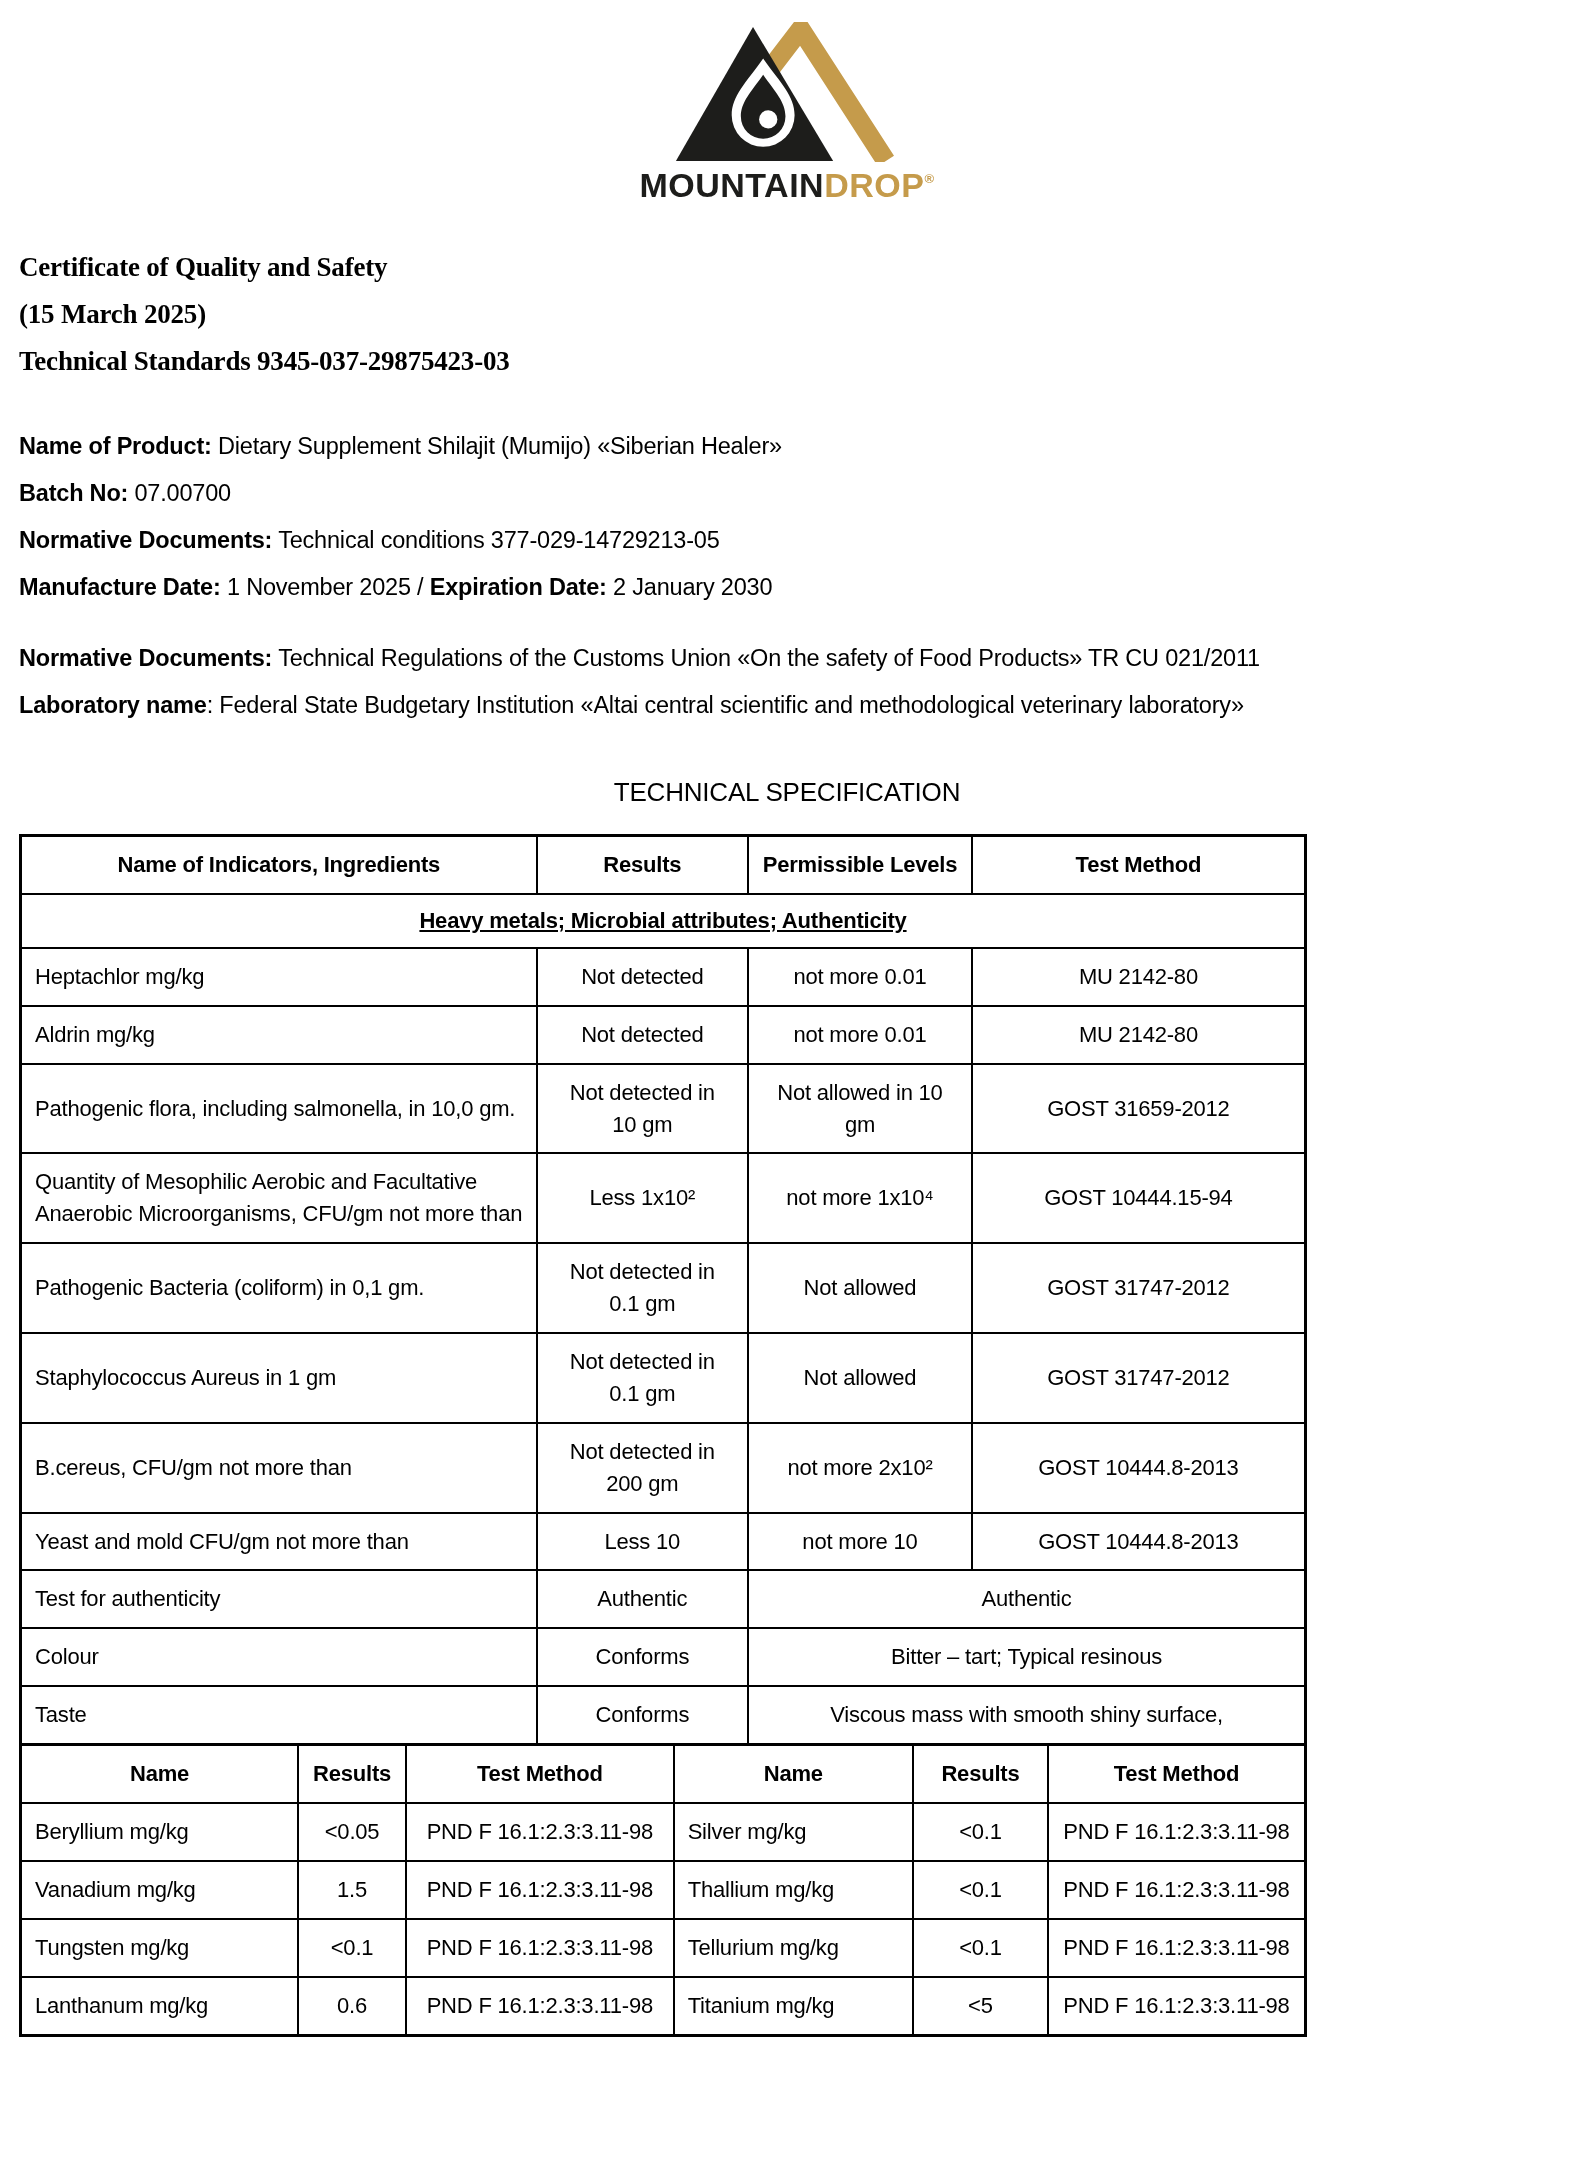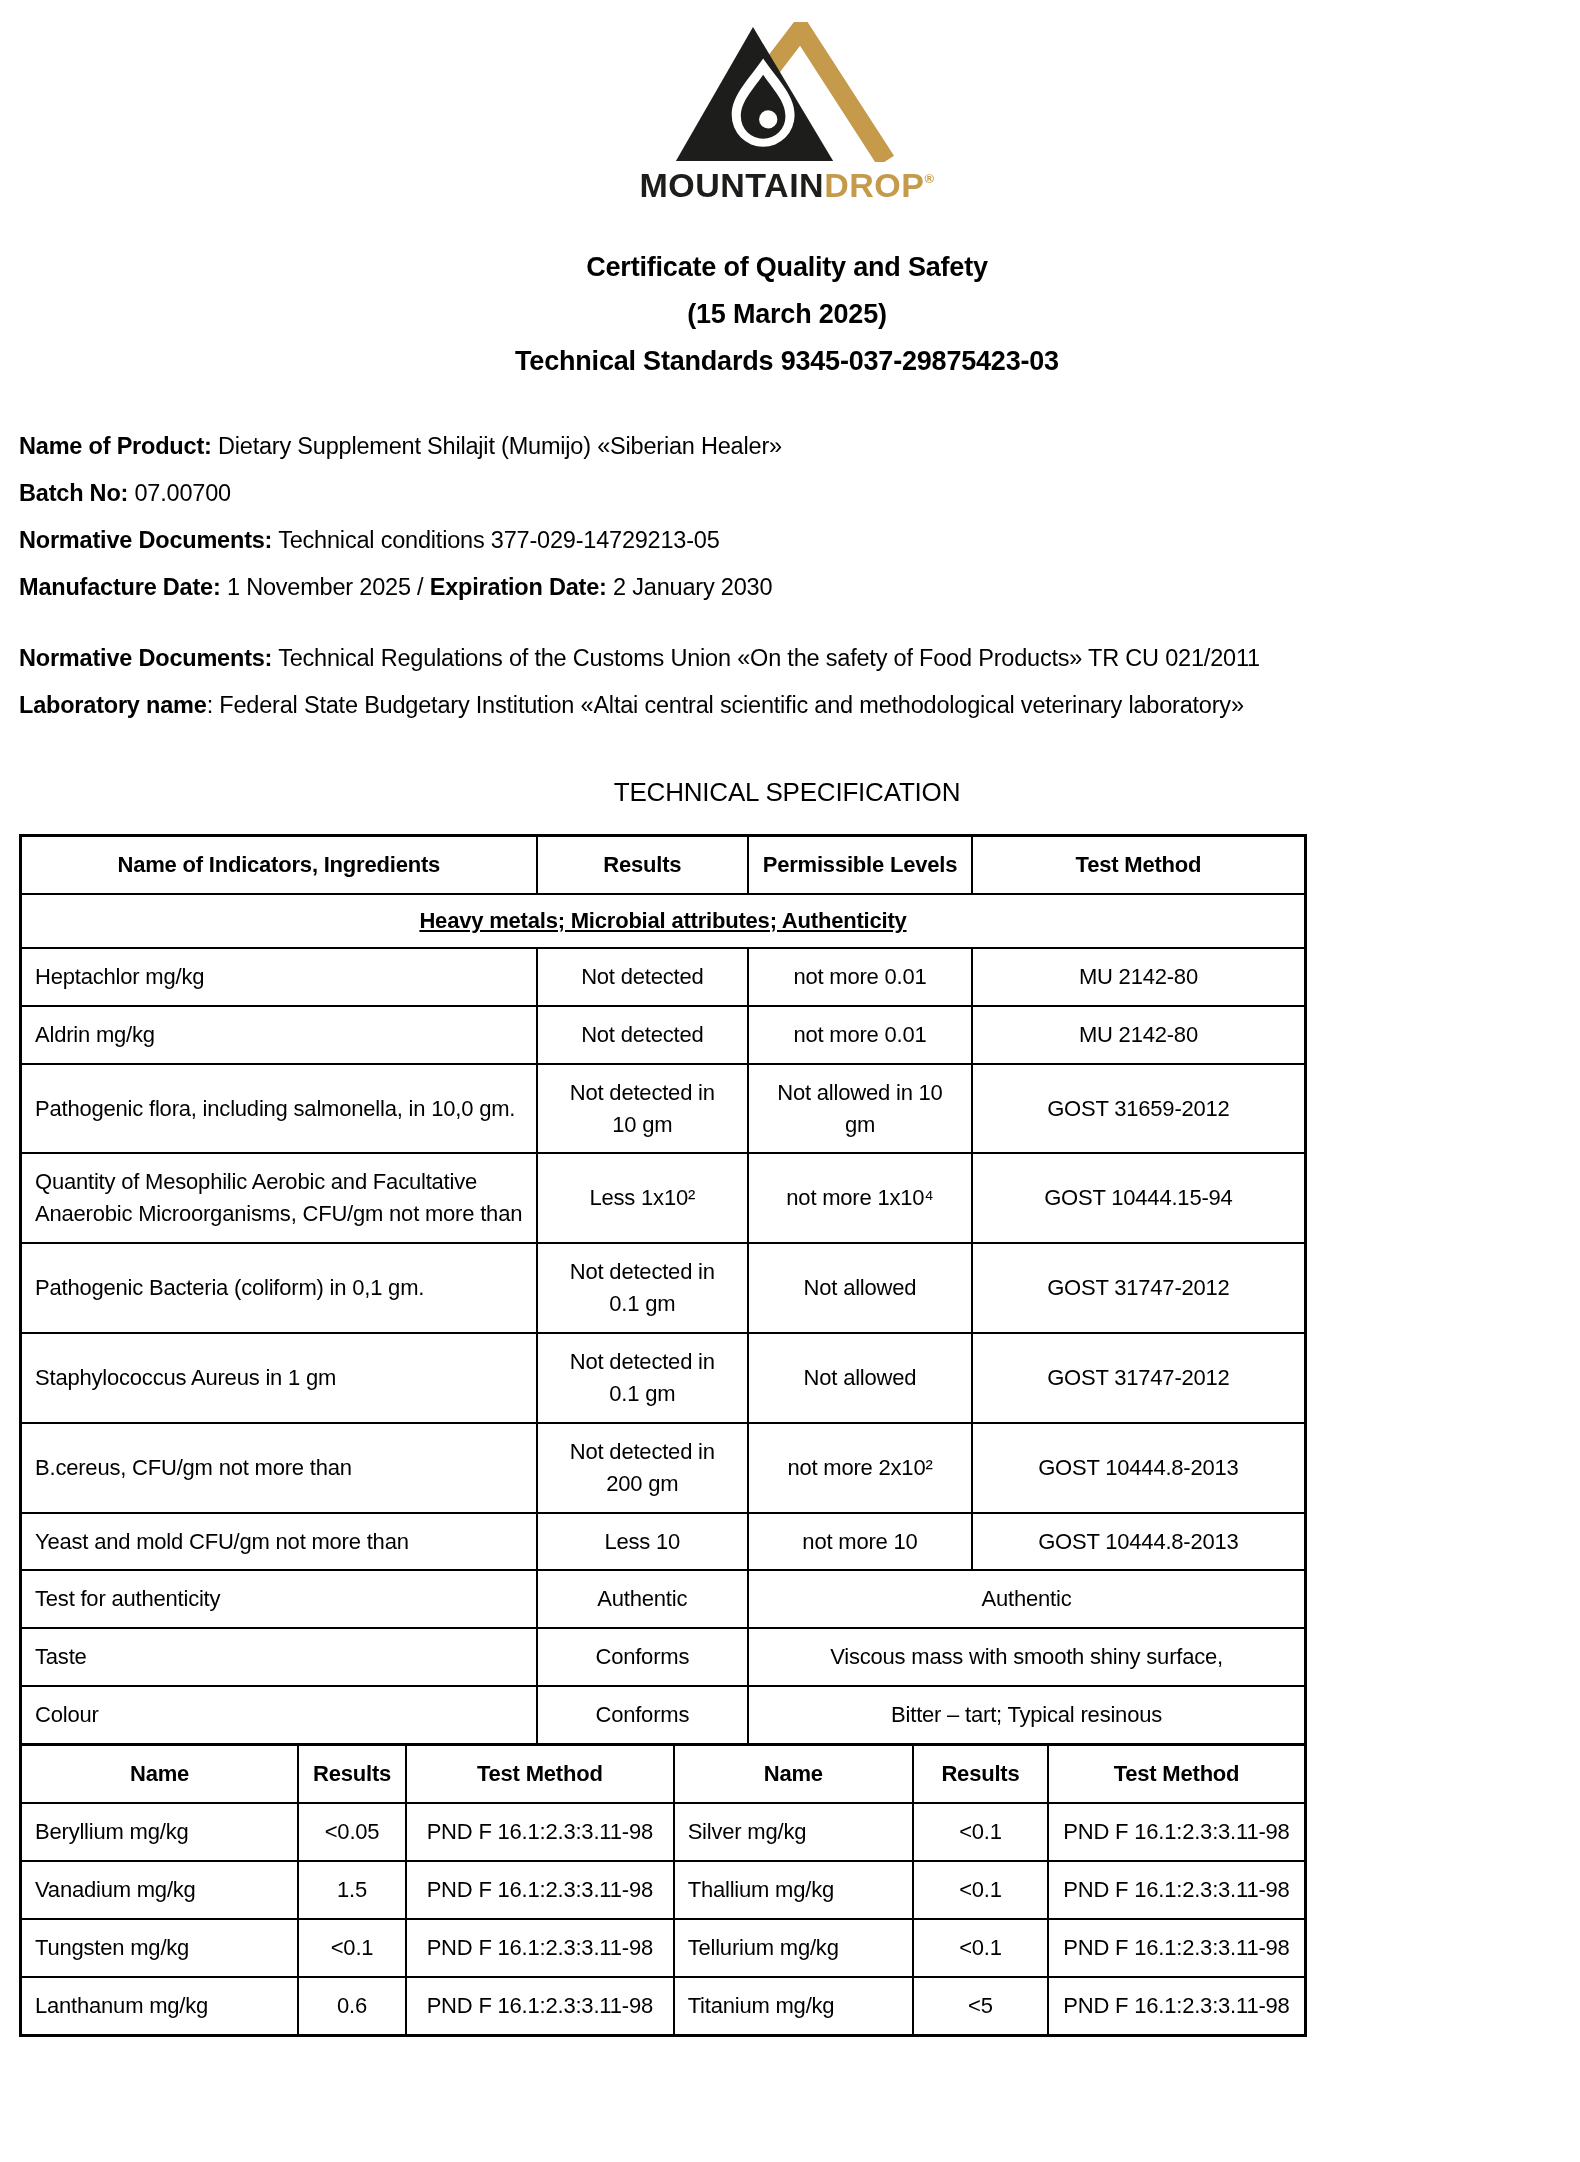--- a/index.html
+++ b/index.html
@@ -11,21 +11,21 @@
     overflow:hidden;
     margin-top:8px;
   }
   
   .logo-block { text-align:center; }
   .logo-block svg { display:block; margin:0 auto; }
   .brand-line { margin-top:6px; font-size:34px; font-weight:800; letter-spacing:0.5px; color:#1d1d1b; line-height:1; }
   .brand-gold { color:#c59b4b; font-weight:700; }
   .brand-reg { font-size:13px; color:#c59b4b; vertical-align:14px; font-weight:700; }
   
-  .titles { text-align:center; margin-top:52px; }
+  .titles { text-align:left; margin-top:52px;font-family:Liberation Serif, serif; }
   .titles div { font-size:27px; font-weight:700; line-height:1; margin-bottom:20px; letter-spacing:-0.2px; }
   
   .info-block { margin-top:58px; font-size:23.5px; letter-spacing:-0.2px; }
   .info-block p { margin:0 0 20px 0; line-height:1.15; }
   .info-block b { font-weight:700; }
   .info-block2 { margin-top:44px; }
   
   .section-heading { text-align:center; font-size:26px; font-weight:400; margin-top:58px; letter-spacing:-0.2px; }
   
   table { border-collapse:collapse; table-layout:fixed; width:1288px; font-size:22px; letter-spacing:-0.2px; }
@@ -142,28 +142,28 @@
       <td class="cell-perm"><span class="wrap">not more 10</span></td>
       <td>GOST 10444.8-2013</td>
     </tr>
 
     <tr>
       <td class="cell-name">Test for authenticity</td>
       <td class="cell-res">Authentic</td>
       <td colspan="2">Authentic</td>
     </tr>
     <tr>
+      <td class="cell-name">Colour</td>
+      <td class="cell-res">Conforms</td>
+      <td colspan="2">Bitter – tart; Typical resinous</td>
+    </tr>
+    <tr>
       <td class="cell-name">Taste</td>
       <td class="cell-res">Conforms</td>
       <td colspan="2">Viscous mass with smooth shiny surface,</td>
-    </tr>
-    <tr>
-      <td class="cell-name">Colour</td>
-      <td class="cell-res">Conforms</td>
-      <td colspan="2">Bitter – tart; Typical resinous</td>
     </tr>
 
   </tbody>
     </table>
 
   <table class="metals-table">
     <tbody>
         <tr>
       <th style="width:22%">Name</th>
       <th style="width:7.7%">Results</th>

